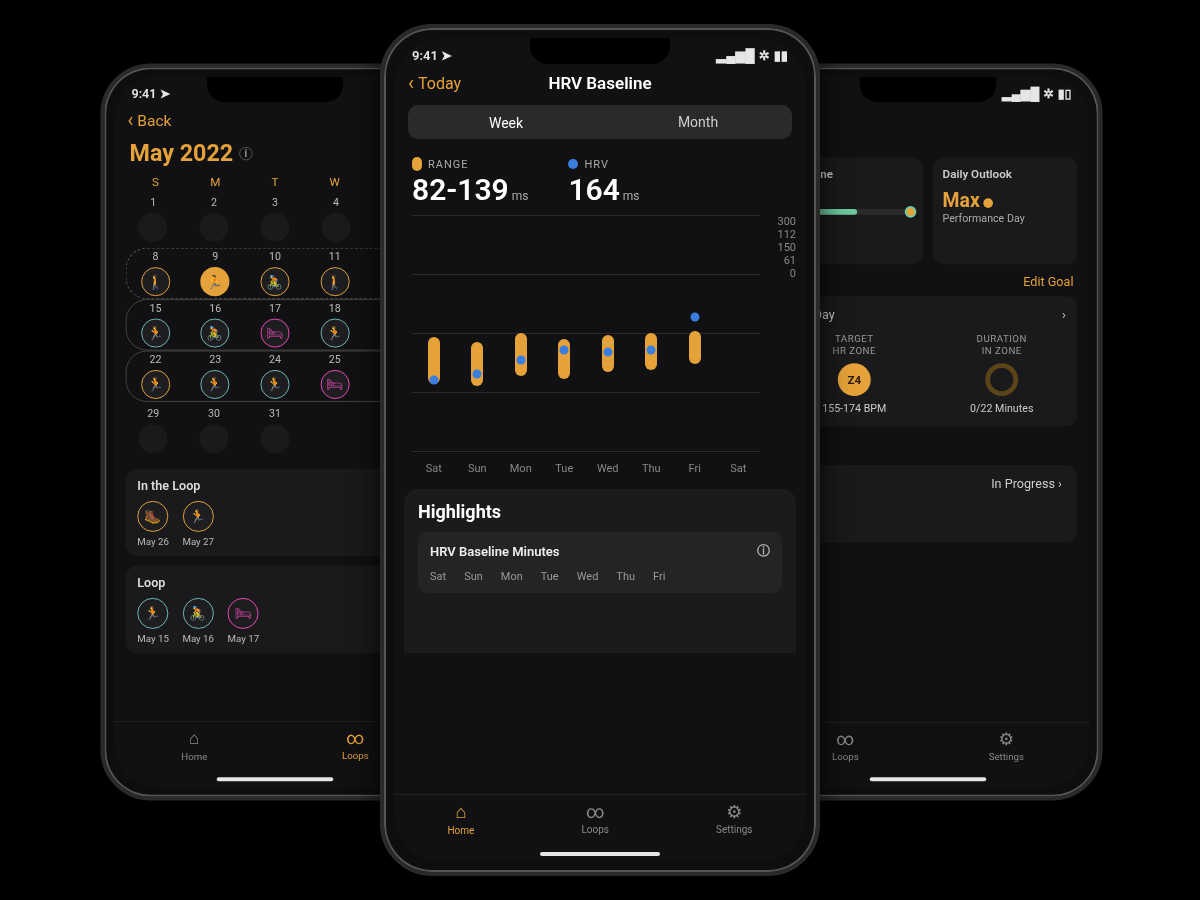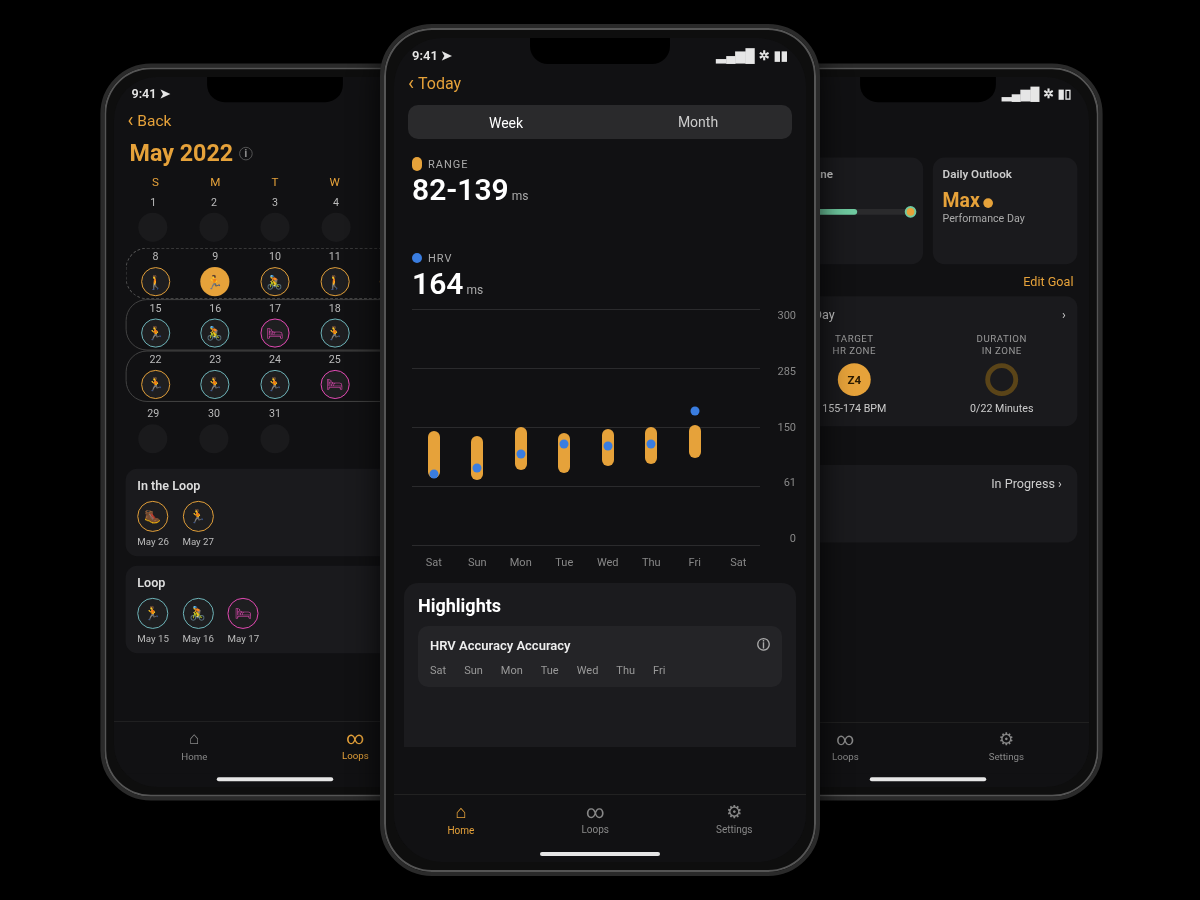--- a/index.html
+++ b/index.html
@@ -68,31 +68,31 @@
   .tabicon { font-size:18px; display:block; margin-bottom:2px;}
 
   
   .title-row { display:flex; align-items:center; justify-content:space-between; padding: 6px 14px 6px; }
   .title-center { position:absolute; left:0; right:0; text-align:center; font-size:17px; font-weight:600; color:#fff; pointer-events:none;}
   .seg { display:flex; background:#2a2a2c; border-radius:10px; margin:6px 14px; overflow:hidden; height:34px;}
   .seg div { flex:1; display:flex; align-items:center; justify-content:center; font-size:14px; color:#ccc; }
   .seg .active { background:#a21caf; color:#fff; border-radius:12px; margin:18px;}
   .seg .inactive { margin:14px; }
 
-  .readout { display:flex; gap:40px; padding: 8px 18px 0; flex-direction: column; }
+  .readout { display:flex; gap:40px; padding: 8px 18px 0; }
   .ro-item .dot { width:10px; height:14px; border-radius:5px; display:inline-block; vertical-align:middle; margin-right:6px;}
   .dot.orange { background:#e6a23a; }
   .dot.blue { background:#3a7de0; width:10px; height:10px; border-radius:50%; }
   .ro-label { font-size:11px; color:#aaa; letter-spacing:1px; }
   .ro-val { font-size:30px; font-weight:600; color:#fff; }
   .ro-unit { font-size:12px; color:#aaa; margin-left:3px;}
   .ro-date { font-size:12px; color:#999; padding:4px 18px;}
 
   .chart { position:relative; margin:8px 10px 0 18px; height:260px; }
-  .chart .yaxis { position:absolute; right:0; top:0; bottom:24px; width:32px; display:flex; flex-direction:column; justify-content:space-between; font-size:11px; color:#888; text-align:right;}
+  .chart .yaxis { position:absolute; right:0; top:0; bottom:24px; width:32px; display:flex; flex-direction:column; font-size:11px; color:#888; text-align:right;}
   .chart .plot { position:absolute; left:0; right:36px; top:0; bottom:24px; }
   .chart .grid { position:absolute; left:0; right:0; border-top:1px solid #2b2b2d; }
   .chart .xaxis { position:absolute; left:0; right:36px; bottom:0; display:flex; font-size:11px; color:#888; }
   .chart .xaxis span { flex:1; text-align:center; }
   .bar { position:absolute; width:12px; background:#e6a23a; border-radius:6px; transform:translateX(-50%);}
   .pt { position:absolute; width:9px; height:9px; background:#3a7de0; border-radius:50%; transform:translate(-50%,-50%);}
 
   .highlights { background:#1b1b1e; border-radius:14px 14px 0 0; margin:14px 10px 0; padding:12px 14px 60px;}
   .highlights h3 { font-size:18px; font-weight:700; margin-bottom:10px; color:#fff;}
   .hcard { background:#242427; border-radius:10px; padding:10px 12px; }
@@ -417,20 +417,21 @@
         <span class="sb-icon">▂▄▆█</span>
         <span class="sb-icon">✲</span>
         <span class="sb-icon">▮▮</span>
       </span>
     </div>
     <div class="title-row">
       <div class="nav-back" style="padding:0">
         <span class="chev">‹</span>
         <span>Today</span>
       </div>
+      <div class="title-center">HRV Baseline</div>
       <div style="width:60px"></div>
     </div>
     <div class="seg">
       <div class="active">Week</div>
       <div class="inactive">Month</div>
     </div>
     <div class="readout">
       <div class="ro-item">
         <div><span class="dot orange"></span><span class="ro-label">RANGE</span></div>
         <div><span class="ro-val">82-139</span><span class="ro-unit">ms</span></div>
@@ -458,42 +459,42 @@
             <div class="pt" style="left: 43.75%; top: 135.307px;"></div>
             <div class="bar" style="left: 56.25%; top: 119.573px; height: 37.76px;"></div>
             <div class="pt" style="left: 56.25%; top: 136.88px;"></div>
             <div class="bar" style="left: 68.75%; top: 118px; height: 36.9733px;"></div>
             <div class="pt" style="left: 68.75%; top: 135.307px;"></div>
             <div class="bar" style="left: 81.25%; top: 116.427px; height: 33.04px;"></div>
             <div class="pt" style="left: 81.25%; top: 102.267px;"></div>
           </div>
       <div class="yaxis" id="yaxis">
             <span>300</span>
-            <span>285</span>
+            <span>112</span>
             <span>150</span>
             <span>61</span>
             <span>0</span>
           </div>
       <div class="xaxis" id="xaxis">
             <span>Sat</span>
             <span>Sun</span>
             <span>Mon</span>
             <span>Tue</span>
             <span>Wed</span>
             <span>Thu</span>
             <span>Fri</span>
             <span>Sat</span>
           </div>
     </div>
 
     <div class="highlights">
       <h3>Highlights</h3>
       <div class="hcard">
         <div class="hhdr">
-          <span>HRV Accuracy Accuracy</span>
+          <span>HRV Baseline Minutes</span>
           <span style="color:#aaa">ⓘ</span>
         </div>
         <div class="hdays" id="hdays">
               <span>Sat</span>
               <span>Sun</span>
               <span>Mon</span>
               <span>Tue</span>
               <span>Wed</span>
               <span>Thu</span>
               <span>Fri</span>

